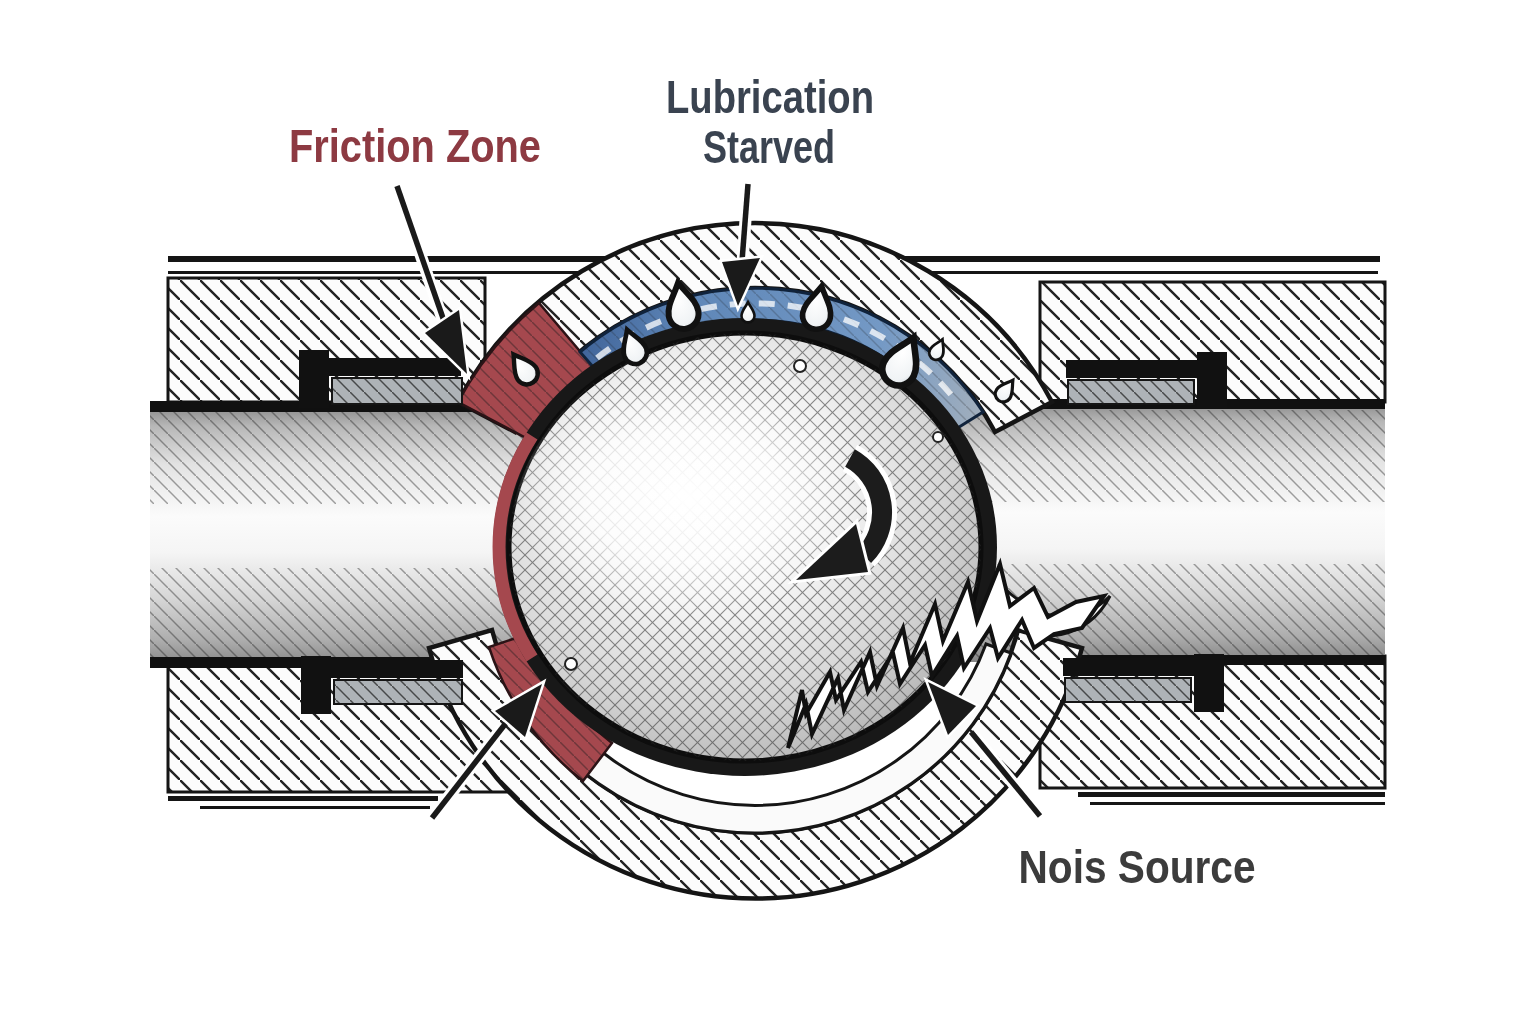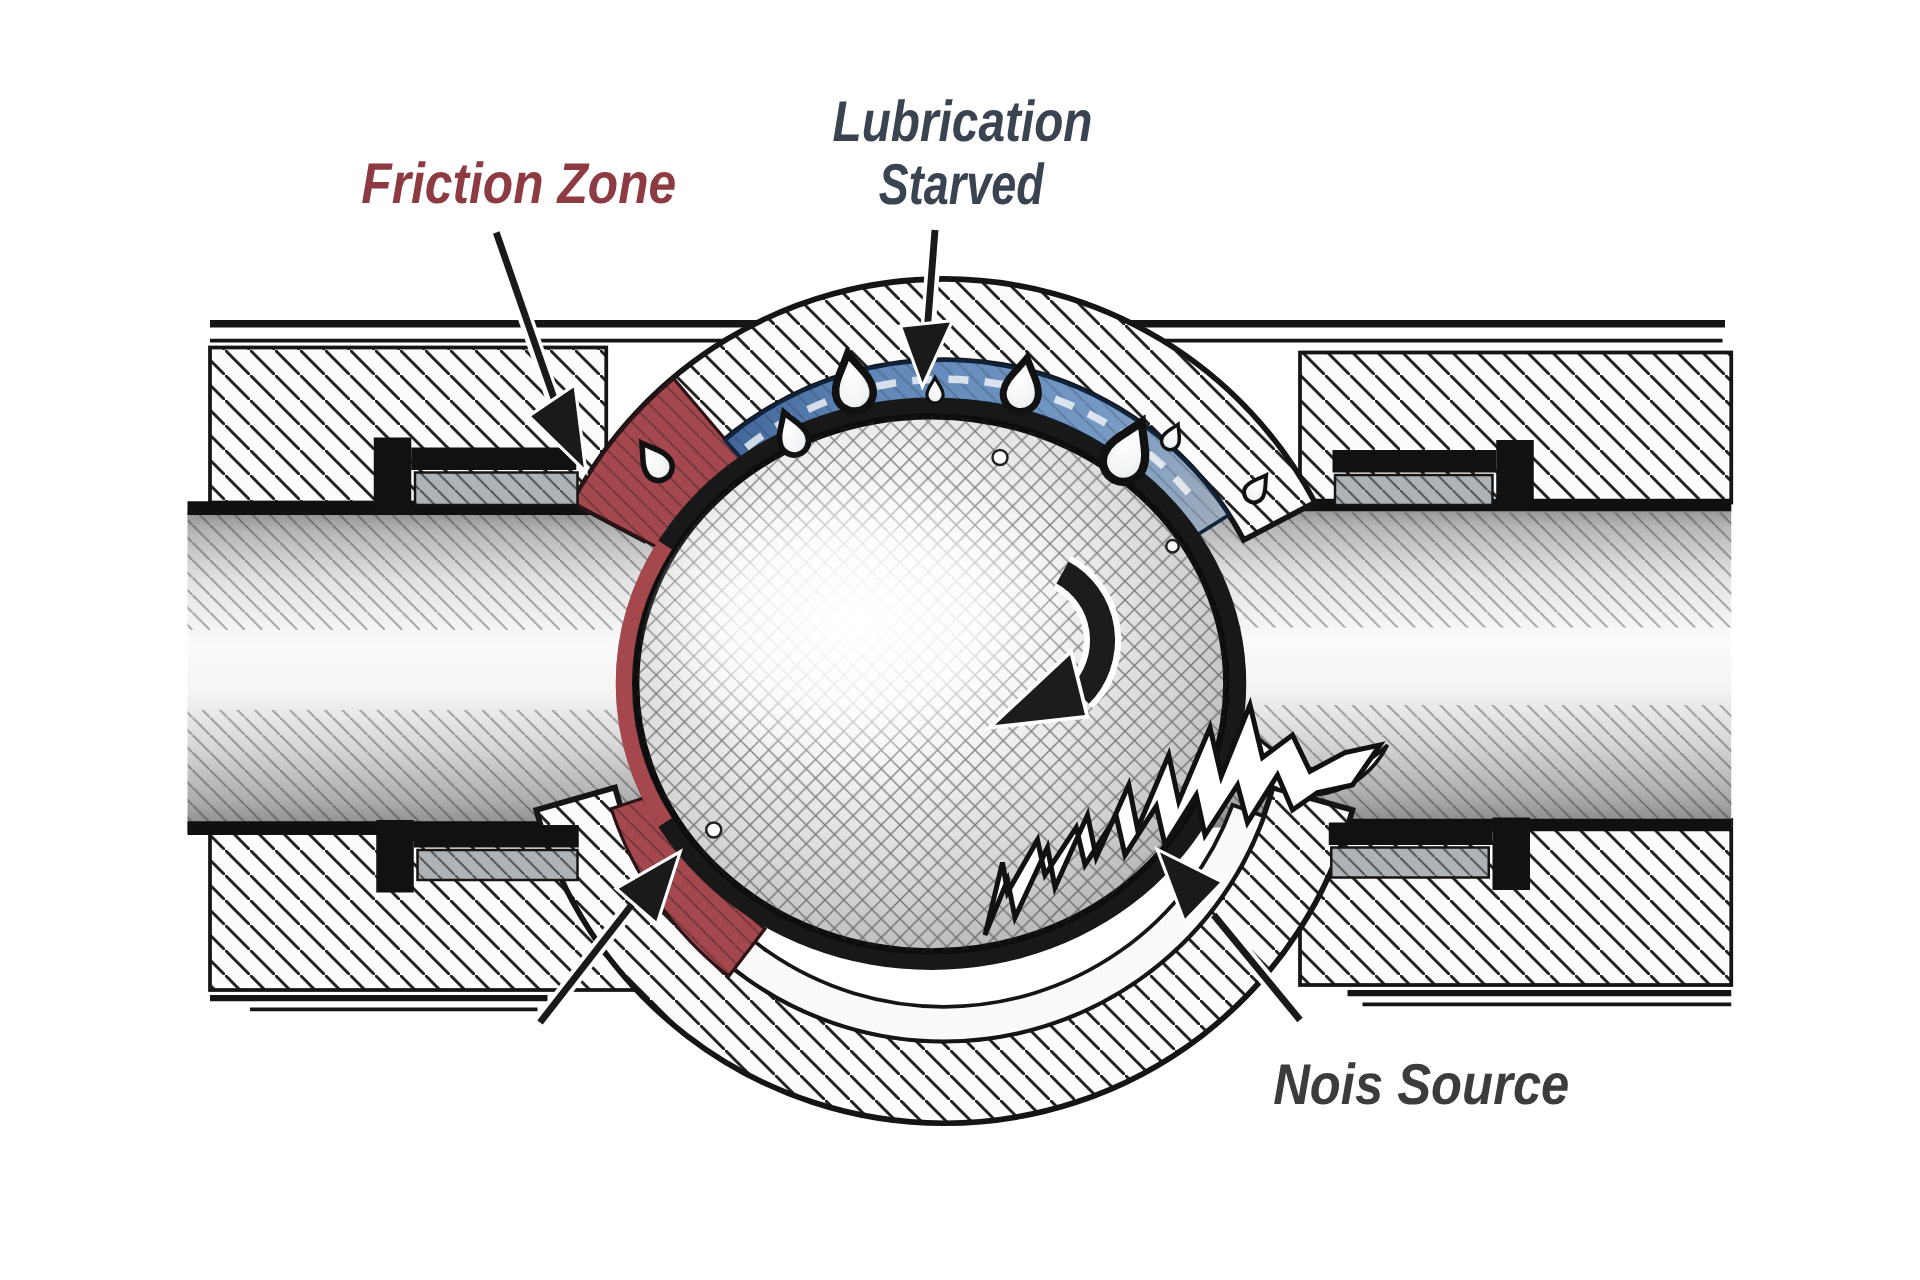--- a/index.html
+++ b/index.html
@@ -1,17 +1,17 @@
 <!DOCTYPE html>
 <html><head>
 <meta charset="utf-8">
 <style>
   html,body{margin:0;padding:0;background:#fff;}
   .stage{position:relative;width:1536px;height:1024px;overflow:hidden;background:#fff;
-         font-family:"Liberation Sans","DejaVu Sans",sans-serif;font-style:italic;}
+         font-family:"Liberation Sans","DejaVu Sans",sans-serif;}
   svg{display:block}
   text{font-family:"Liberation Sans","DejaVu Sans",sans-serif;font-weight:bold;}
 </style>
 </head>
 <body>
 
 <div class="stage">
 <svg width="1536" height="1024" viewBox="0 0 1536 1024">
   <defs>
     <linearGradient id="shaftGrad" x1="0" y1="0" x2="0" y2="1">

